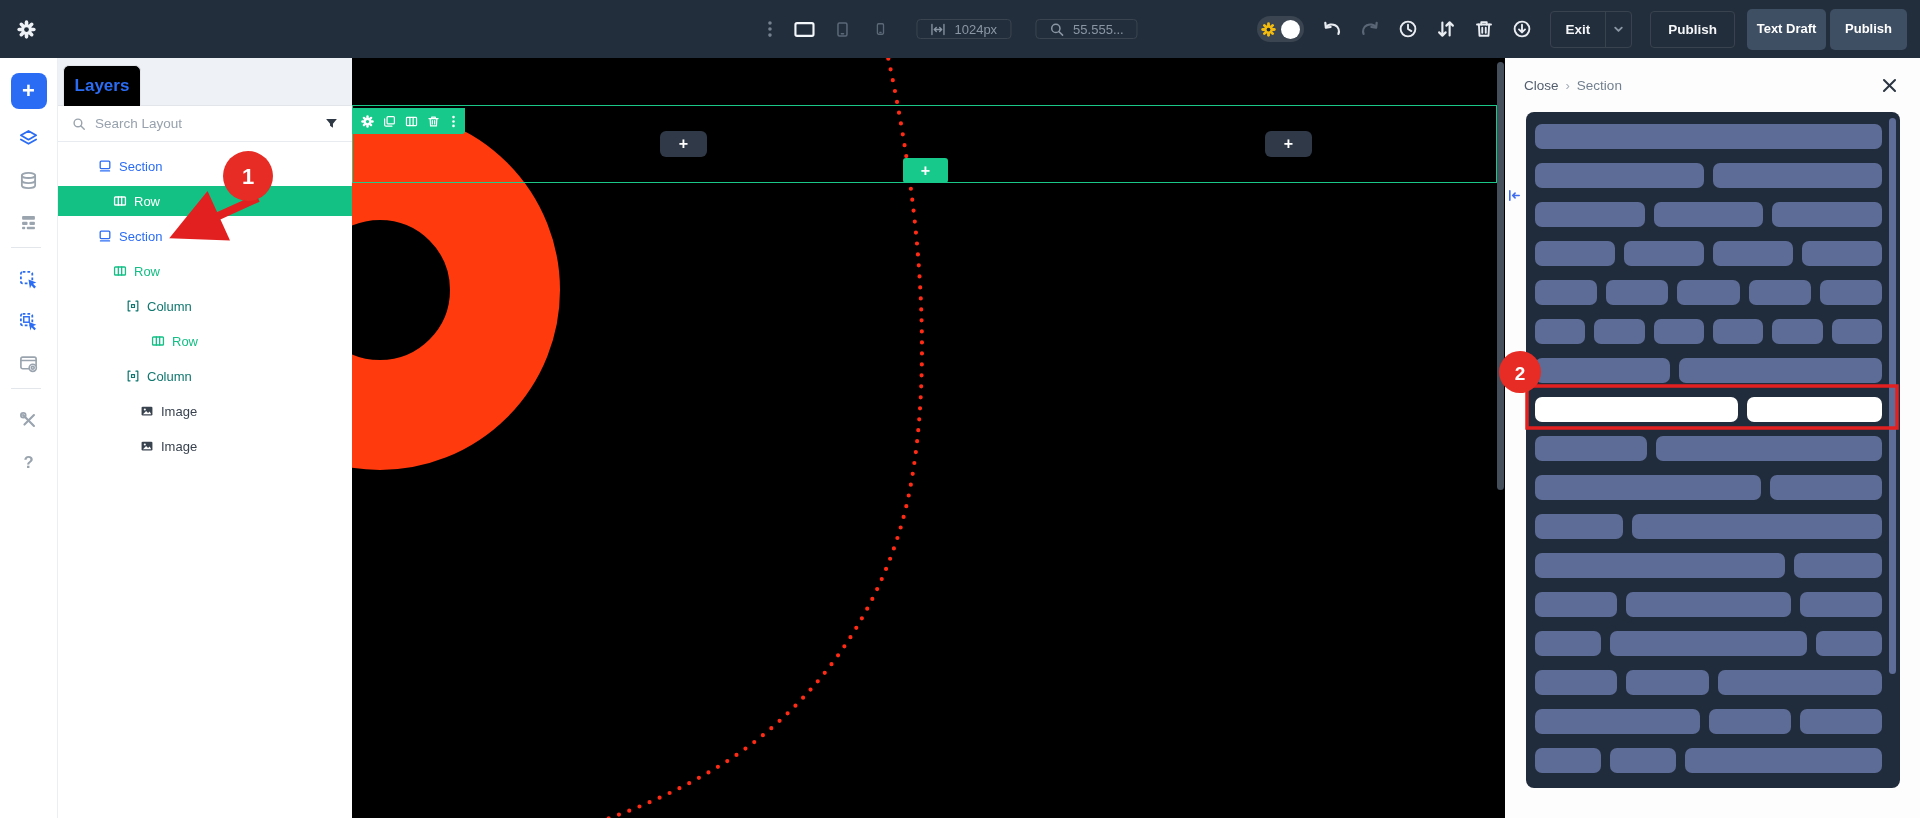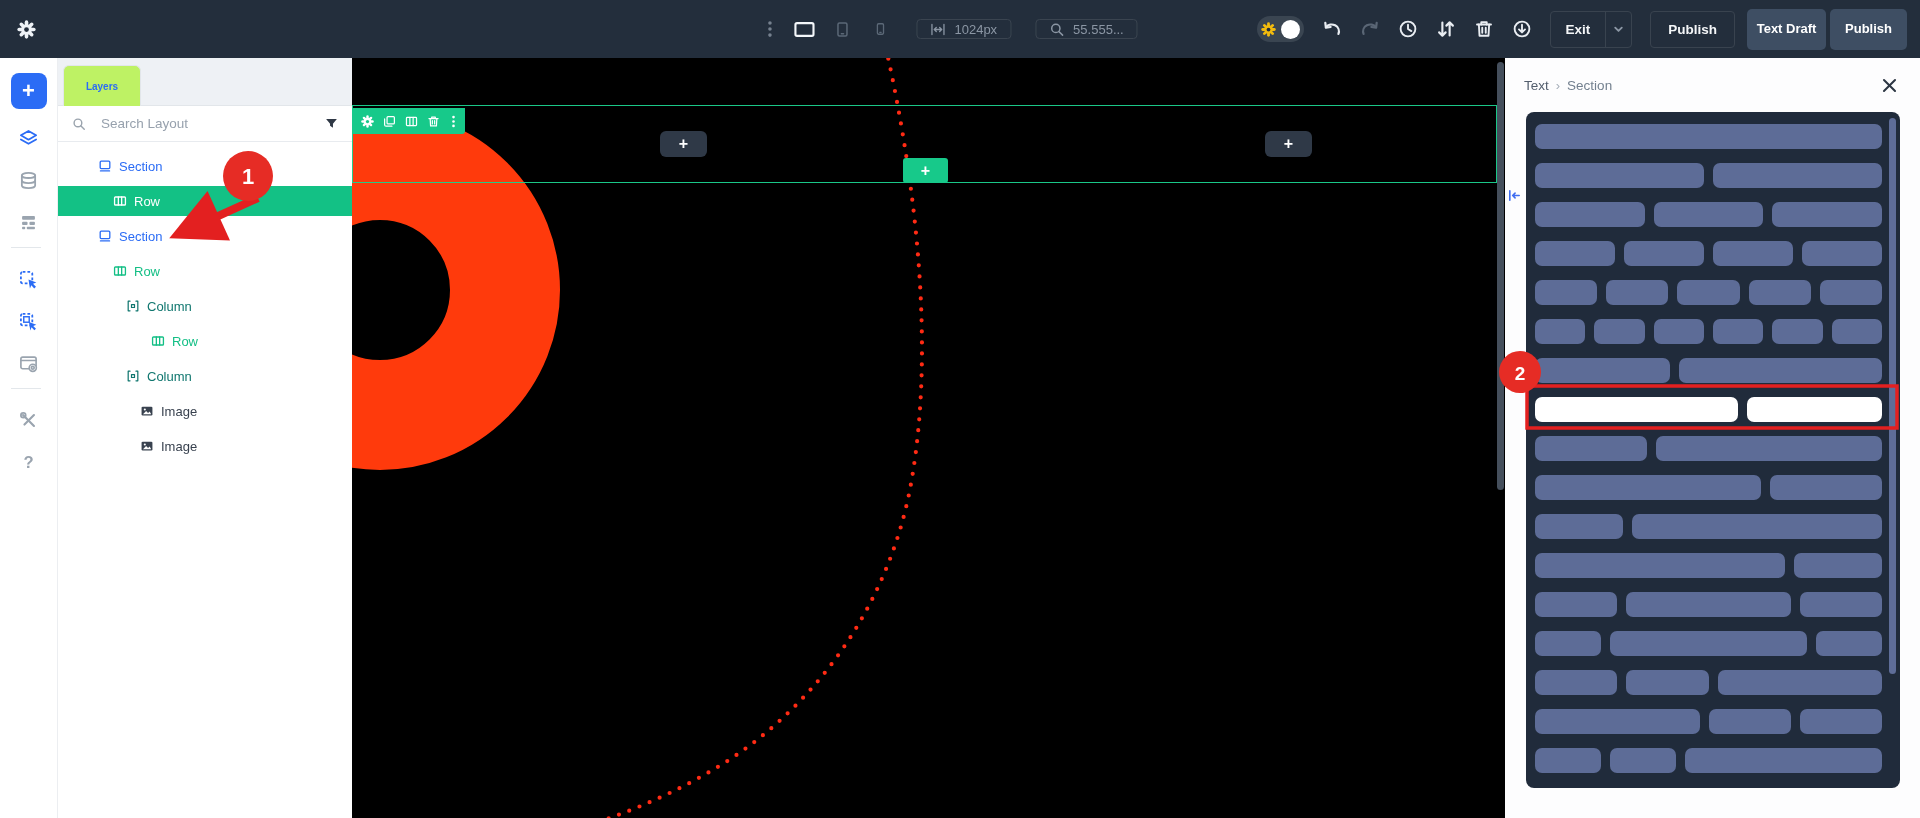--- a/index.html
+++ b/index.html
@@ -39,22 +39,22 @@
   .rail-add{width:36px;height:36px;border-radius:8px;background:#2b6cf5;color:#fff;display:flex;align-items:center;justify-content:center;font-size:22px;font-weight:700;cursor:pointer;margin-bottom:12px}
   .rail-btn{width:36px;height:34px;display:flex;align-items:center;justify-content:center;cursor:pointer;margin-bottom:8px}
   .rail-btn .ic{width:19px;height:19px}
   .rail-btn.blue{color:#2b6cf5}
   .rail-btn.gray{color:#9aa4af}
   .rail-div{width:30px;height:1px;background:#e3e7eb;margin:6px 0 14px 0}
 
   
   #layers{position:absolute;left:58px;top:58px;width:294px;height:760px;background:#fff;z-index:4}
   .lp-header{height:48px;background:#eef1f5;border-bottom:1px solid #e2e6ea;display:flex;align-items:flex-end;padding-left:5px}
-  .lp-tab{width:78px;height:41px;background:#bef264;border:1px solid #e2e6ea;border-bottom:none;border-radius:6px 6px 0 0;display:flex;align-items:center;justify-content:center;color:#2b6cf5;font-weight:700;font-size:10px;margin-bottom:-1px;cursor:pointer}
-  .lp-search{height:36px;display:flex;align-items:center;border-bottom:1px solid #e8ebef;padding:0 14px;gap:15px}
+  .lp-tab{width:78px;height:41px;background:#000000;border:1px solid #e2e6ea;border-bottom:none;border-radius:6px 6px 0 0;display:flex;align-items:center;justify-content:center;color:#2b6cf5;font-weight:700;font-size:17px;margin-bottom:-1px;cursor:pointer}
+  .lp-search{height:36px;display:flex;align-items:center;border-bottom:1px solid #e8ebef;padding:0 14px;gap:9px}
   .lp-search .sic{width:14px;height:14px;color:#9aa3ad}
   .lp-search .ph{flex:1;color:#97a1ad;font-size:13.5px}
   .lp-search .fun{width:13px;height:13px;color:#2f3845;cursor:pointer}
   #tree{padding-top:9px}
   .t-row{display:flex;align-items:center;height:30px;margin-bottom:5px;cursor:pointer}
   .t-row .ic{width:14px;height:14px;margin-right:7px;flex:none}
   .t-label{font-size:13px;font-weight:500}
   .t-closeall{padding-left:18px;color:#46505c;font-weight:500}
   .t-blue{color:#2b6cf5}.t-green{color:#13bf85}.t-gray{color:#0f766e}.t-dark{color:#39424f}
   .t-sel{background:#13c185;color:#fff}
@@ -469,21 +469,21 @@
       </span>
     </div>
   <button class="plus-btn" id="plus-a">+</button>
   <button class="plus-btn" id="plus-green">+</button>
   <button class="plus-btn" id="plus-b">+</button>
   <div class="canvas-scroll"></div>
 </main>
 
 <aside id="inspector">
   <div class="insp-head">
-    <span class="bc-parent">Text</span>
+    <span class="bc-parent">Close</span>
     <span class="bc-sep">›</span>
     <span class="bc-cur">Section</span>
     <span class="insp-close ic">
         <svg viewBox="0 0 16 16" stroke="currentColor" fill="none" stroke-linecap="round" stroke-linejoin="round" stroke-width="1.9">
           <path d="M2.8 2.8l10.4 10.4M13.2 2.8 2.8 13.2"></path>
         </svg>
       </span>
   </div>
   <span class="resize-cur ic">
       <svg viewBox="0 0 16 16" stroke="currentColor" fill="none" stroke-linecap="round" stroke-linejoin="round" stroke-width="1.7">

